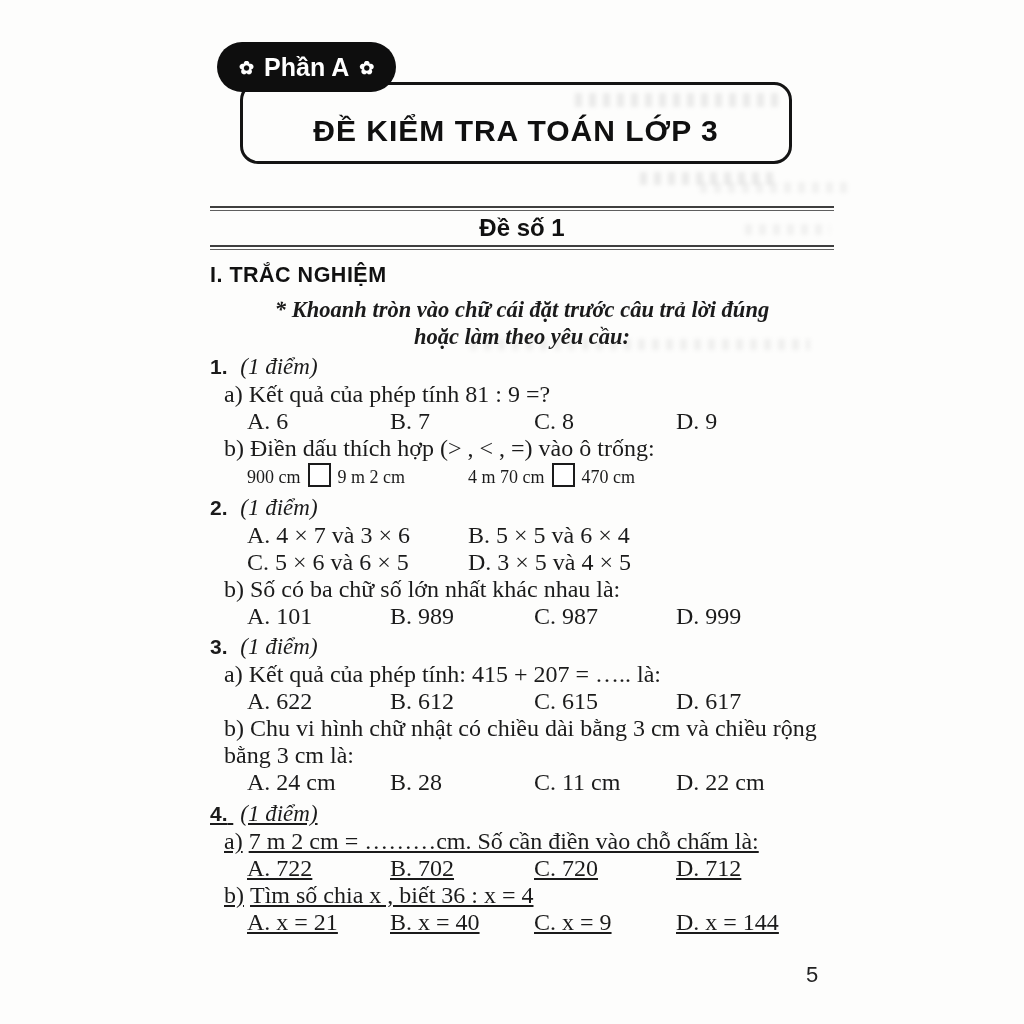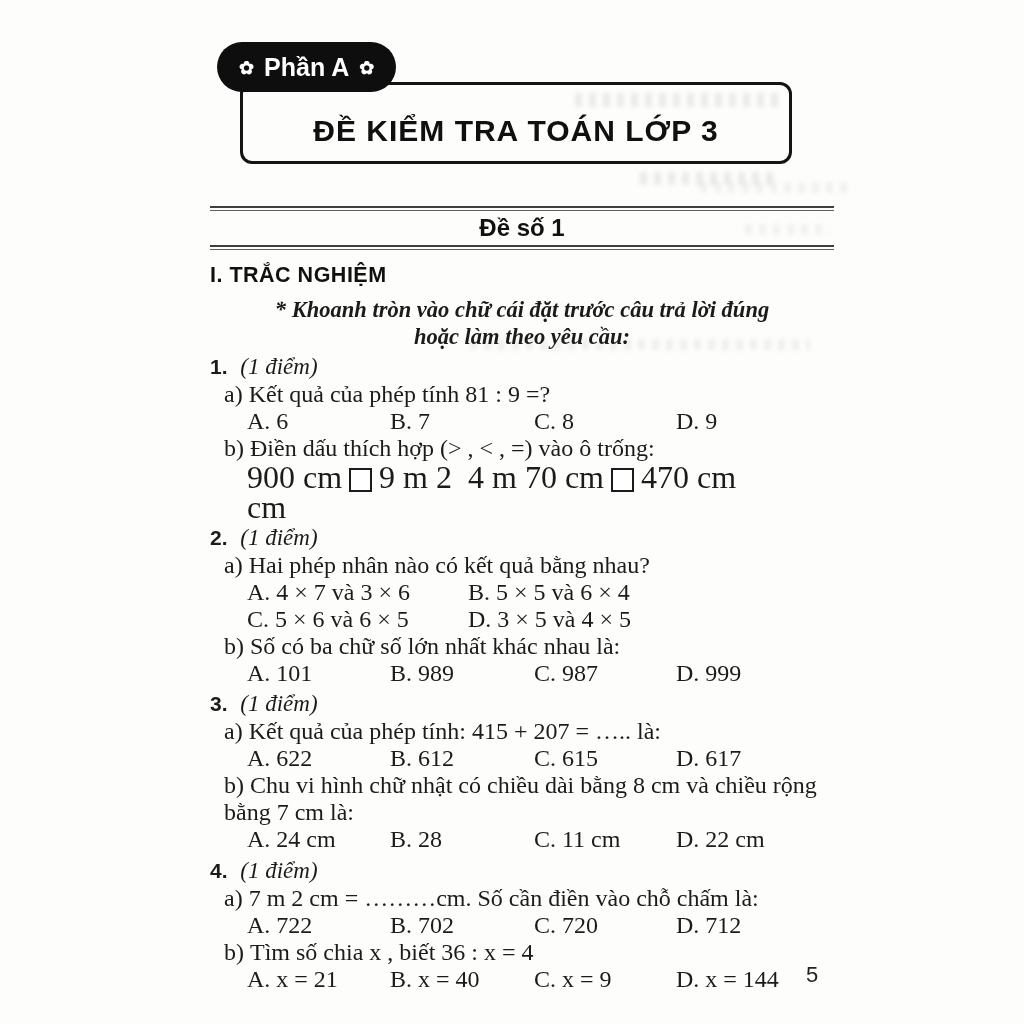--- a/index.html
+++ b/index.html
@@ -18,21 +18,21 @@
     position:absolute;left:217px;top:42px;height:50px;z-index:3;
     background:#0e0e0e;color:#fff;border-radius:27px;
     display:flex;align-items:center;gap:10px;padding:0 22px;
     font-family:"Liberation Sans", sans-serif;font-weight:bold;font-size:25px;
   }
   .flower{font-size:18px;line-height:1;position:relative;top:1px;}
 
   
   .title-box{
     position:absolute;left:240px;top:82px;width:552px;height:82px;z-index:2;
-    border:3.5px solid #141414;border-radius:12px;box-sizing:border-box;
+    border:3.5px solid #141414;border-radius:18px;box-sizing:border-box;
     display:flex;align-items:center;justify-content:center;padding-top:16px;
   }
   .exam-title{
     font-family:"Liberation Sans", sans-serif;font-weight:bold;
     font-size:30px;letter-spacing:1px;white-space:nowrap;color:#101010;
   }
 
   
   .content{position:absolute;left:210px;top:206px;width:624px;}
   .double-rule{height:5px;border-top:2.5px solid #3f3f3f;border-bottom:1.5px solid #5f5f5f;box-sizing:border-box;}
@@ -43,29 +43,29 @@
   .section-heading{
     font-family:"Liberation Sans", sans-serif;font-weight:bold;
     font-size:21.5px;line-height:28px;margin-top:11px;letter-spacing:.5px;color:#111;
   }
   .instructions{
     text-align:center;font-style:italic;font-weight:bold;
     font-size:22.5px;line-height:27px;margin-top:7px;
   }
 
   .question{margin-top:3px;}
-  .q2{margin-top:2px;} .q4{margin-top:4px;}
+  .q2{margin-top:2px;} .q4{margin-top:4px;text-decoration:underline;}
   .q-header{line-height:28px;font-size:23px;}
   .q-num{font-family:"Liberation Sans", sans-serif;font-weight:bold;font-size:21px;}
   .q-points{font-style:italic;font-size:23px;margin-left:7px;}
   .part-line{margin-left:14px;font-size:24px;line-height:27px;}
   .part-label{margin-right:6px;}
   .opts4{margin-left:37px;display:grid;grid-template-columns:111px 112px 110px auto;font-size:24px;line-height:27px;gap:32px;}
   .opts2{margin-left:37px;display:grid;grid-template-columns:221px auto;font-size:24px;line-height:27px;}
-  .cmp-row{margin-left:37px;display:grid;grid-template-columns:221px auto;font-size:32px;line-height:30px;}
+  .cmp-row{margin-left:37px;display:grid;grid-template-columns:221px auto;font-size:18px;line-height:30px;}
   .blank-box{
     display:inline-block;width:23px;height:24px;border:2px solid #1b1b1b;
     box-sizing:border-box;vertical-align:-4px;margin:0 7px;background:#fff;
   }
 
   .page-number{
     position:absolute;left:806px;top:962px;
     font-family:"Liberation Sans", sans-serif;font-size:22px;color:#222;
   }
 
@@ -134,23 +134,20 @@
         <span><span>900 cm</span><span class="blank-box"></span><span>9 m 2 cm</span></span>
         <span><span>4 m 70 cm</span><span class="blank-box"></span><span>470 cm</span></span>
       </div>
     </div>
 
     <div class="question q2">
       <div class="q-header">
         <span class="q-num">2.</span>
         <span class="q-points">(1 điểm)</span>
       </div>
-      <div class="part-line">
-        <span class="part-label">a)</span><span>Hai phép nhân nào có kết quả bằng nhau?</span>
-      </div>
       <div class="opts2">
         <span>A. 4 × 7 và 3 × 6</span>
         <span>B. 5 × 5 và 6 × 4</span>
       </div>
       <div class="opts2">
         <span>C. 5 × 6 và 6 × 5</span>
         <span>D. 3 × 5 và 4 × 5</span>
       </div>
       <div class="part-line">
         <span class="part-label">b)</span><span>Số có ba chữ số lớn nhất khác nhau là:</span>
@@ -171,21 +168,21 @@
       <div class="part-line">
         <span class="part-label">a)</span><span>Kết quả của phép tính: 415 + 207 = ….. là:</span>
       </div>
       <div class="opts4">
         <span>A. 622</span>
         <span>B. 612</span>
         <span>C. 615</span>
         <span>D. 617</span>
       </div>
       <div class="part-line">
-        <span class="part-label">b)</span><span>Chu vi hình chữ nhật có chiều dài bằng 8 cm và chiều rộng bằng 7 cm là:</span>
+        <span class="part-label">b)</span><span>Chu vi hình chữ nhật có chiều dài bằng 3 cm và chiều rộng bằng 3 cm là:</span>
       </div>
       <div class="opts4">
         <span>A. 24 cm</span>
         <span>B. 28</span>
         <span>C. 11 cm</span>
         <span>D. 22 cm</span>
       </div>
     </div>
 
     <div class="question q4">

